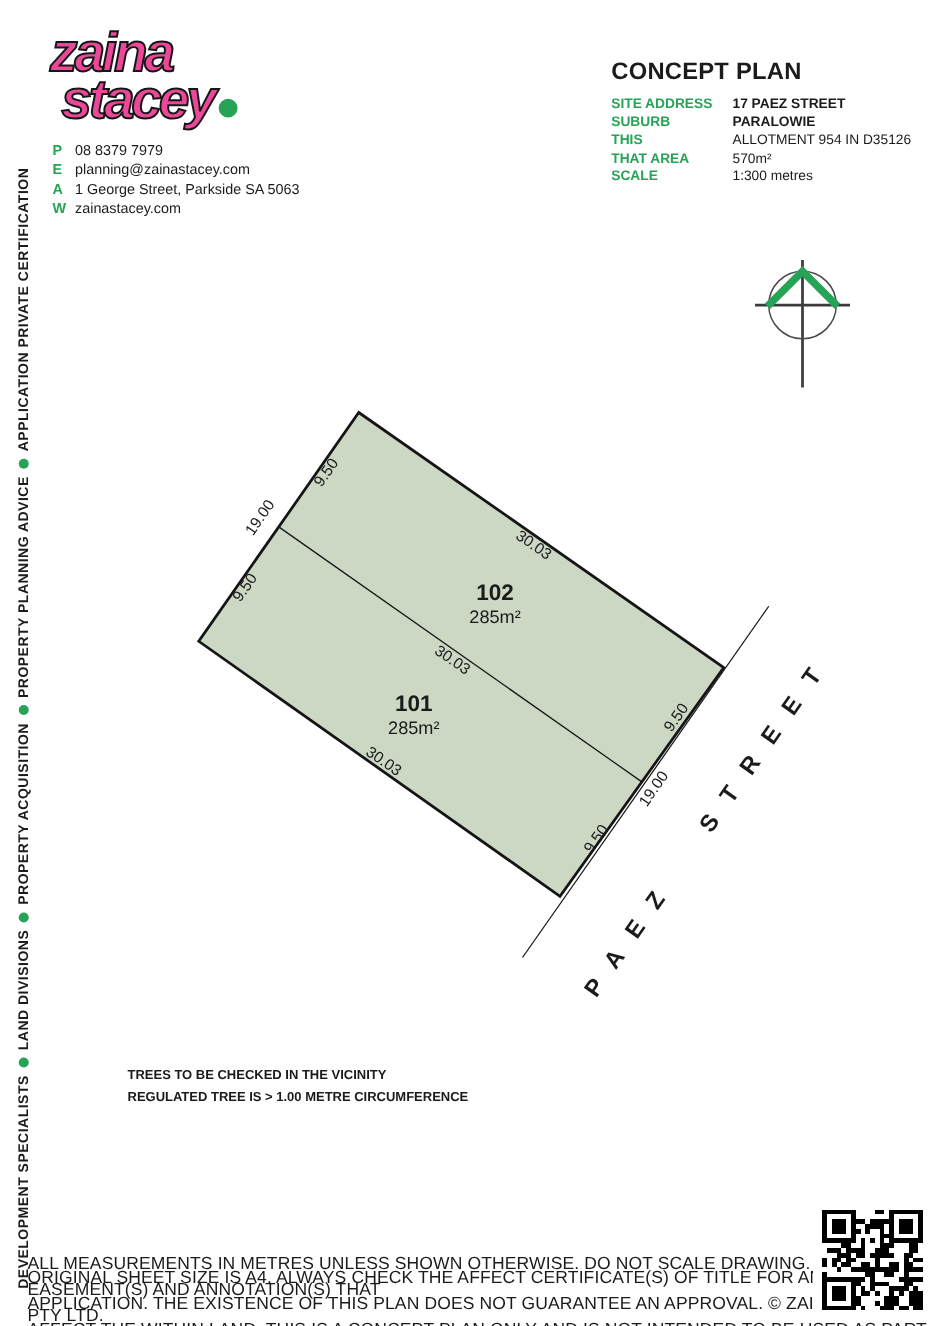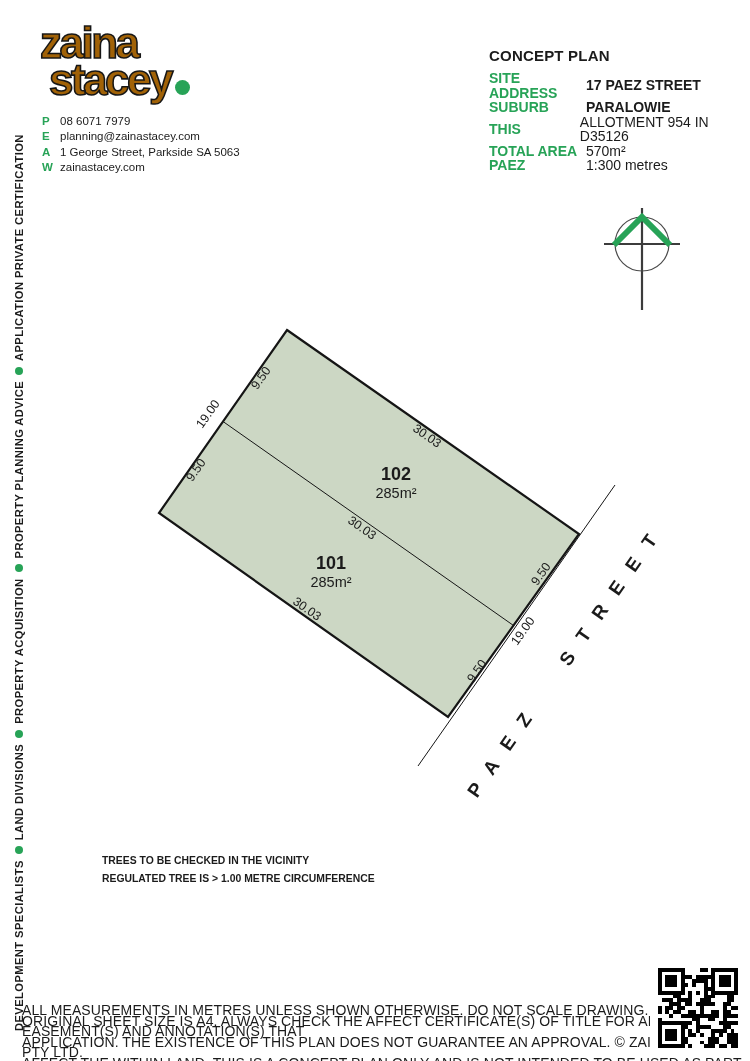--- a/index.html
+++ b/index.html
@@ -5,40 +5,40 @@
   * { margin:0; padding:0; box-sizing:border-box; }
   html,body { width:750px; height:1061px; }
   body {
     position:relative;
     background:#ffffff;
     font-family:"Liberation Sans", sans-serif;
     color:#1b1b1b;
     overflow:hidden;
   }
   
-  .logo { position:absolute; left:40px; top:24px; color:#a16207; }
+  .logo { position:absolute; left:40px; top:24px; color:#ec4899;font-style:italic; }
   .logo .l1, .logo .l2 {
     font-size:44px; font-weight:bold; letter-spacing:-2.5px; line-height:37px;
     -webkit-text-stroke:1.6px #161616;
   }
   .logo .l2 { padding-left:9px; }
   .logo .dot {
     display:inline-block; width:15px; height:15px; border-radius:50%;
     background:#27a357; margin-left:4px;
   }
   
   .contact { position:absolute; left:42px; top:114px; font-size:11.5px; line-height:15.4px; }
   .contact .row { display:flex; }
   .contact .k { color:#27a357; font-weight:bold; width:18px; }
   .contact .v { color:#1b1b1b; }
   
   .cp { position:absolute; left:489px; top:47px; }
-  .cp .title { font-size:15px; font-weight:bold; letter-spacing:0.2px; }
+  .cp .title { font-size:19px; font-weight:bold; letter-spacing:0.2px; }
   .cp .rows { margin-top:7px; }
-  .cp .row { display:flex; font-size:14px; line-height:14.5px;align-items:center; }
+  .cp .row { display:flex; font-size:11px; line-height:14.5px; }
   .cp .label { color:#27a357; font-weight:bold; width:97px; }
   .cp .value { color:#1b1b1b; }
   .cp .row.bold .value { font-weight:bold; }
   
   .sidebar {
     position:absolute; left:13px; top:1031px;
     transform:rotate(-90deg); transform-origin:0 0;
     width:795px; white-space:nowrap;
     font-size:11.2px; font-weight:bold; letter-spacing:0.4px;
     display:flex; justify-content:space-between; align-items:center;
@@ -66,21 +66,21 @@
 <body>
 
 <div class="logo">
   <div class="l1">zaina</div>
   <div class="l2"><span>stacey</span><span class="dot"></span></div>
 </div>
 
 <div class="contact">
   <div class="row">
     <span class="k">P</span>
-    <span class="v">08 6071 7979</span>
+    <span class="v">08 8379 7979</span>
   </div>
   <div class="row">
     <span class="k">E</span>
     <span class="v">planning@zainastacey.com</span>
   </div>
   <div class="row">
     <span class="k">A</span>
     <span class="v">1 George Street, Parkside SA 5063</span>
   </div>
   <div class="row">
@@ -98,25 +98,25 @@
     </div>
     <div class="row bold">
       <span class="label">SUBURB</span>
       <span class="value">PARALOWIE</span>
     </div>
     <div class="row">
       <span class="label">THIS</span>
       <span class="value">ALLOTMENT 954 IN D35126</span>
     </div>
     <div class="row">
-      <span class="label">TOTAL AREA</span>
+      <span class="label">THAT AREA</span>
       <span class="value">570m²</span>
     </div>
     <div class="row">
-      <span class="label">PAEZ</span>
+      <span class="label">SCALE</span>
       <span class="value">1:300 metres</span>
     </div>
   </div>
 </div>
 
 <div class="sidebar">
   <span>DEVELOPMENT SPECIALISTS</span>
   <span class="bullet"></span>
   <span>LAND DIVISIONS</span>
   <span class="bullet"></span>

